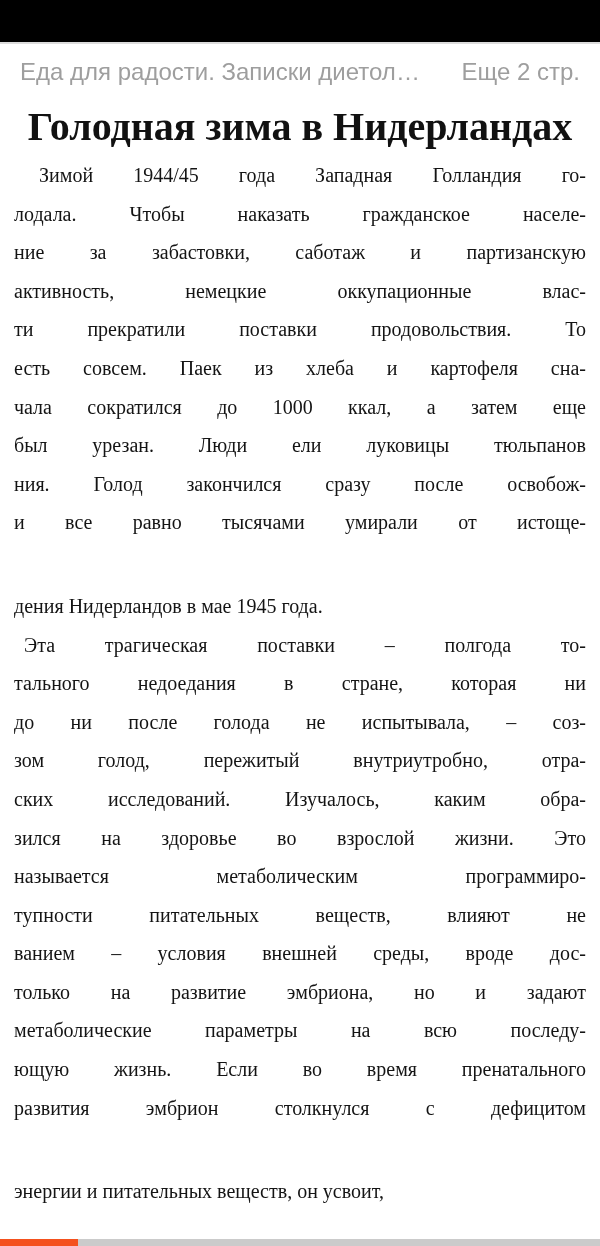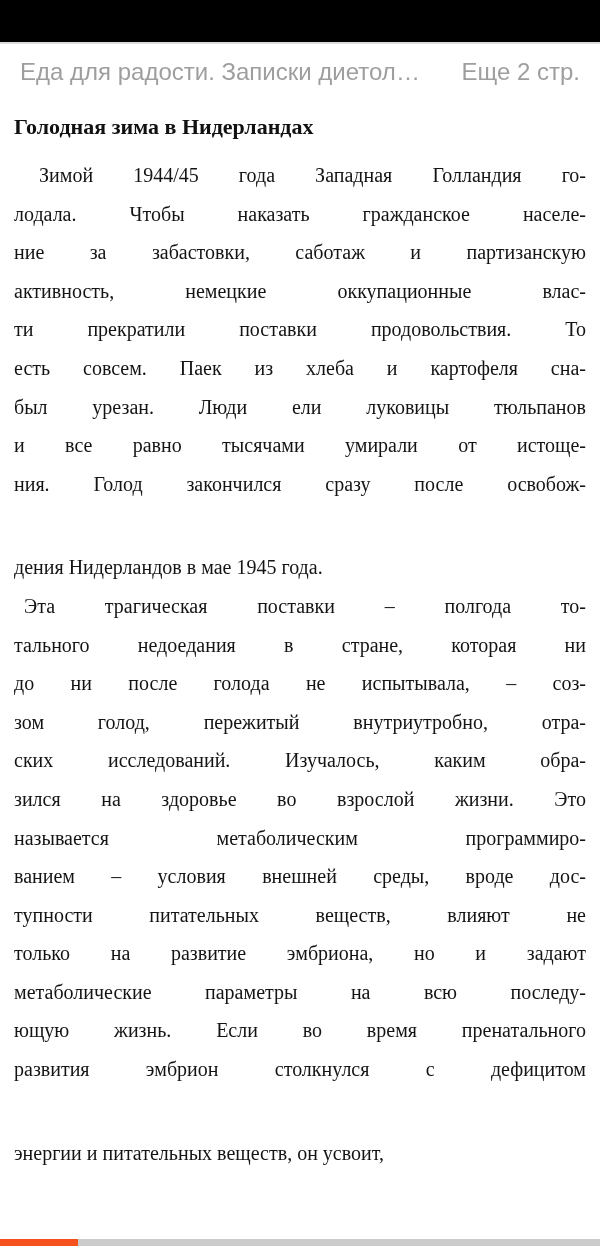--- a/index.html
+++ b/index.html
@@ -31,24 +31,24 @@
     color: #9e9e9e;
     white-space: nowrap;
   }
   .header .book-title {
     overflow: hidden;
     text-overflow: ellipsis;
   }
   .header .pages-left { margin-left: 34px; }
   .chapter-title {
     margin: 6px 14px 6px 14px;
-    font-size: 22px;
+    font-size: 40px;
     line-height: 42px;
     font-weight: bold;
-    text-align: left;
+    text-align: center;
     color: #111111;
   }
   .page-body {
     padding: 2px 14px 0 14px;
     font-size: 20px;
     line-height: 38.6px;
     color: #141414;
   }
   .para { margin: 0; }
   .line {
@@ -89,35 +89,36 @@
     <div class="chapter-title">Голодная зима в Нидерландах</div>
 
     <div class="page-body" id="page-body">
         <div class="para">
           <div class="line" style="padding-left: 25px;">Зимой 1944/45 года Западная Голландия го-</div>
           <div class="line">лодала. Чтобы наказать гражданское населе-</div>
           <div class="line">ние за забастовки, саботаж и партизанскую</div>
           <div class="line">активность, немецкие оккупационные влас-</div>
           <div class="line">ти прекратили поставки продовольствия. То</div>
           <div class="line">есть совсем. Паек из хлеба и картофеля сна-</div>
+          <div class="line">чала сократился до 1000 ккал, а затем еще</div>
           <div class="line">был урезан. Люди ели луковицы тюльпанов</div>
+          <div class="line">ния. Голод закончился сразу после освобож-</div>
           <div class="line">и все равно тысячами умирали от истоще-</div>
-          <div class="line">ния. Голод закончился сразу после освобож-</div>
           <div class="line last">дения Нидерландов в мае 1945 года.</div>
         </div>
         <div class="para">
           <div class="line" style="padding-left: 10px;">Эта трагическая поставки – полгода то-</div>
           <div class="line">тального недоедания в стране, которая ни</div>
           <div class="line">до ни после голода не испытывала, – соз-</div>
           <div class="line">зом голод, пережитый внутриутробно, отра-</div>
           <div class="line">ских исследований. Изучалось, каким обра-</div>
           <div class="line">зился на здоровье во взрослой жизни. Это</div>
           <div class="line">называется метаболическим программиро-</div>
+          <div class="line">тупности питательных веществ, влияют не</div>
           <div class="line">ванием – условия внешней среды, вроде дос-</div>
-          <div class="line">тупности питательных веществ, влияют не</div>
           <div class="line">только на развитие эмбриона, но и задают</div>
           <div class="line">метаболические параметры на всю последу-</div>
           <div class="line">ющую жизнь. Если во время пренатального</div>
           <div class="line">развития эмбрион столкнулся с дефицитом</div>
           <div class="line last">энергии и питательных веществ, он усвоит,</div>
         </div>
       </div>
   </div>
 
   <div class="progress-track" style="background: rgb(203, 203, 203);">

